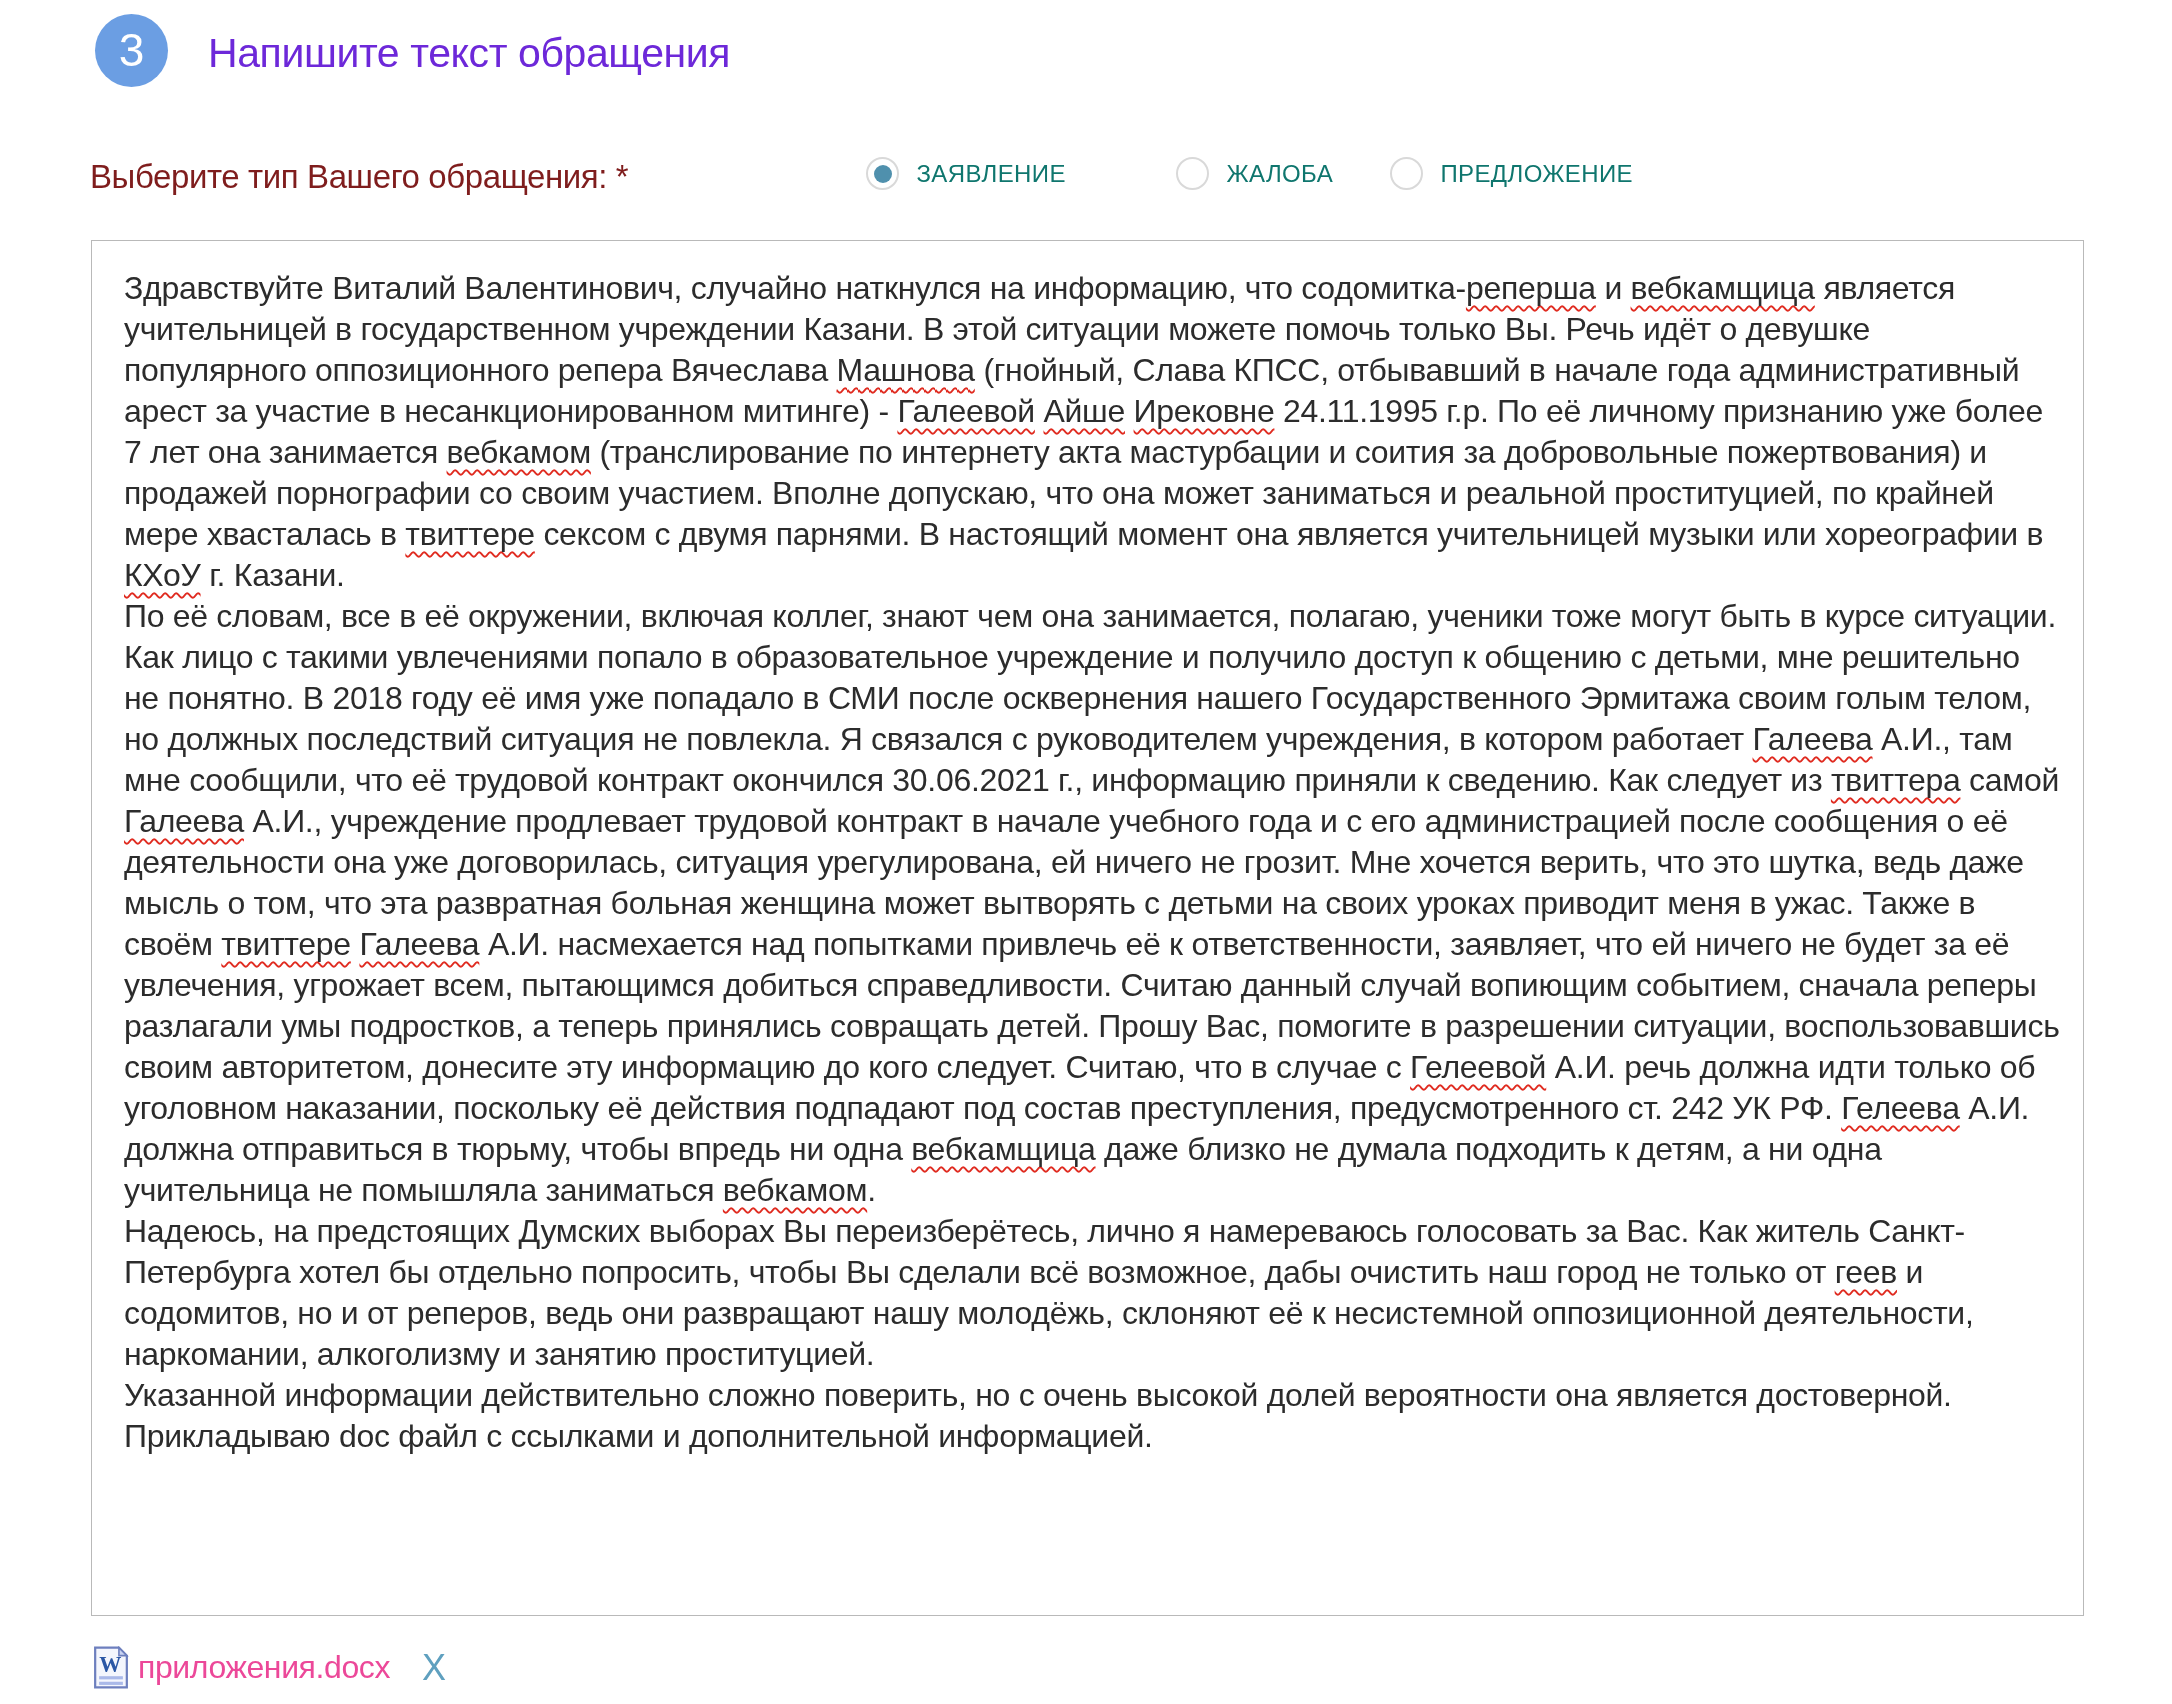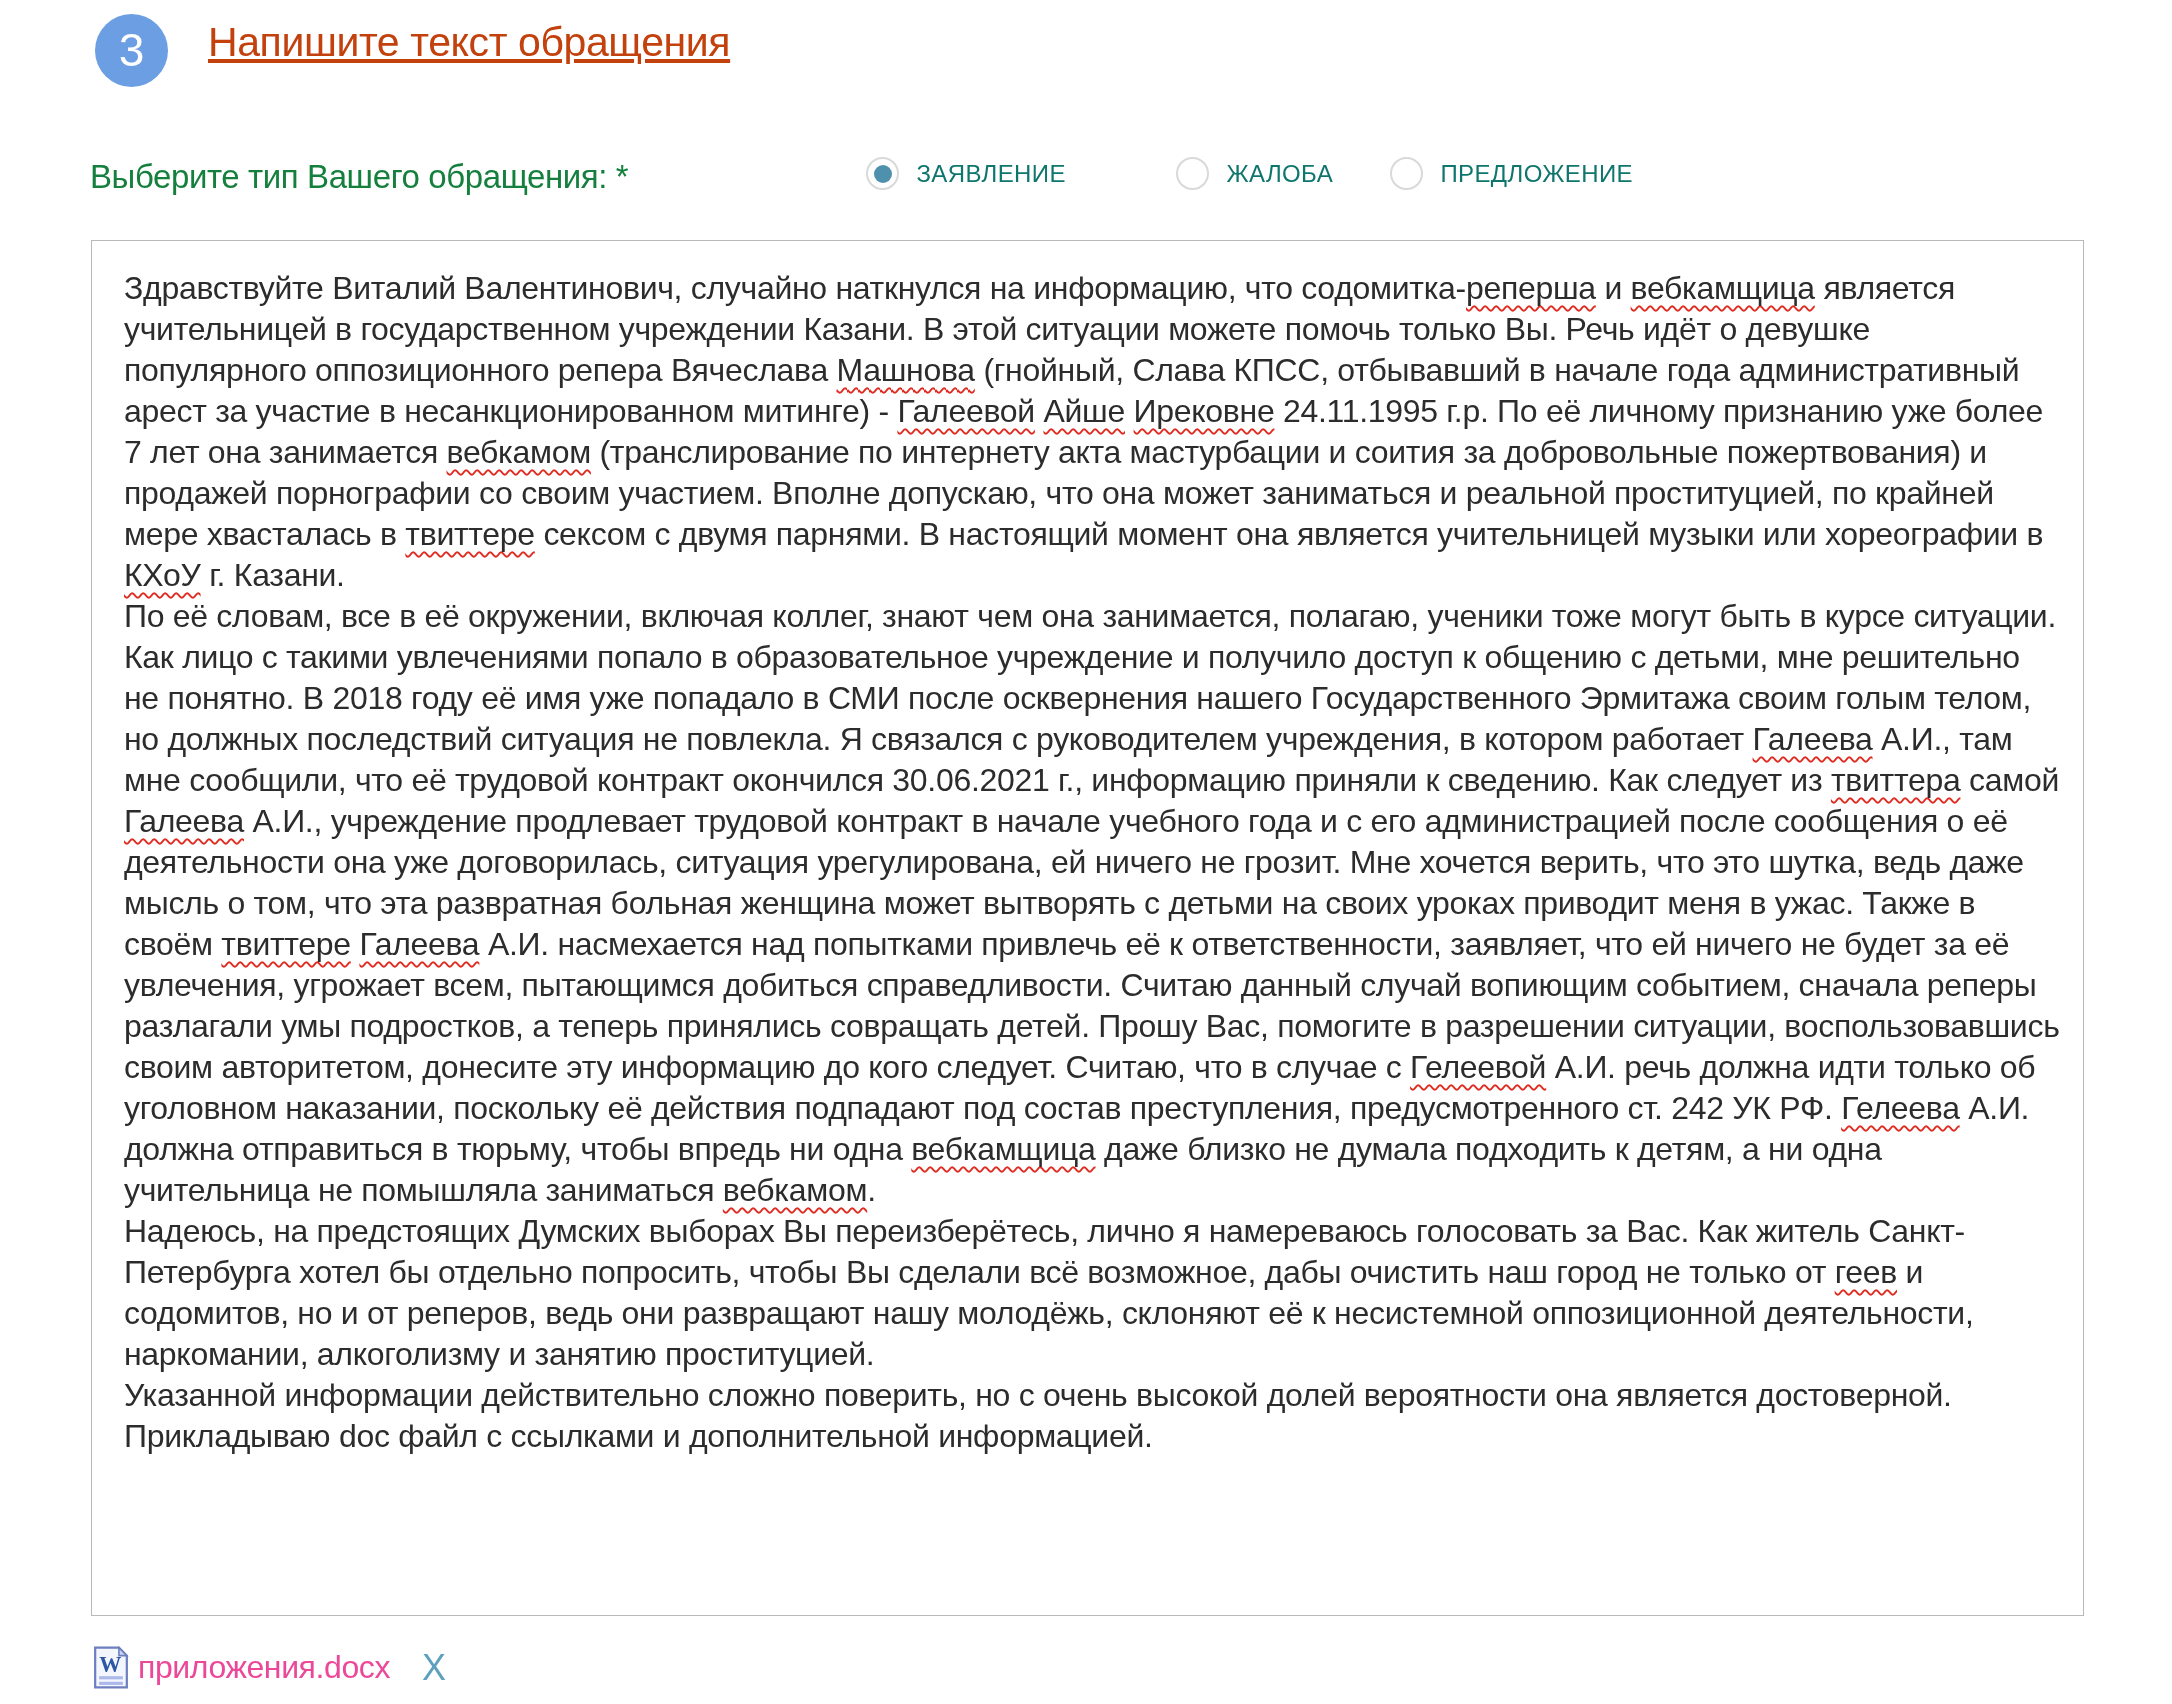--- a/index.html
+++ b/index.html
@@ -20,27 +20,27 @@
   }
   
   .step-badge{
     position:absolute;left:95px;top:14.3px;
     width:73px;height:73px;border-radius:50%;
     background:var(--accent-blue);
     color:#ffffff;font-size:46px;line-height:73px;text-align:center;
     font-weight:400;
   }
   .step-title{
-    position:absolute;left:208px;top:19px;
-    font-size:41px;color:#c2410c;letter-spacing:-0.4px;text-decoration:underline;
+    position:absolute;left:208px;top:30px;
+    font-size:41px;color:#6d28d9;letter-spacing:-0.4px;
   }
   
   .type-label{
     position:absolute;left:90px;top:158px;
-    font-size:33px;color:#15803d;letter-spacing:-0.4px;
+    font-size:33px;color:#7f1d1d;letter-spacing:-0.4px;
   }
   .radio-opt{
     position:absolute;top:157px;
     display:flex;align-items:center;gap:17.4px;cursor:pointer;
   }
   .radio-opt.o0{left:866px;}
   .radio-opt.o1{left:1176px;justify-content:flex-end;}
   .radio-opt.o2{left:1390px;}
   .radio{
     width:33px;height:33px;border-radius:50%;

